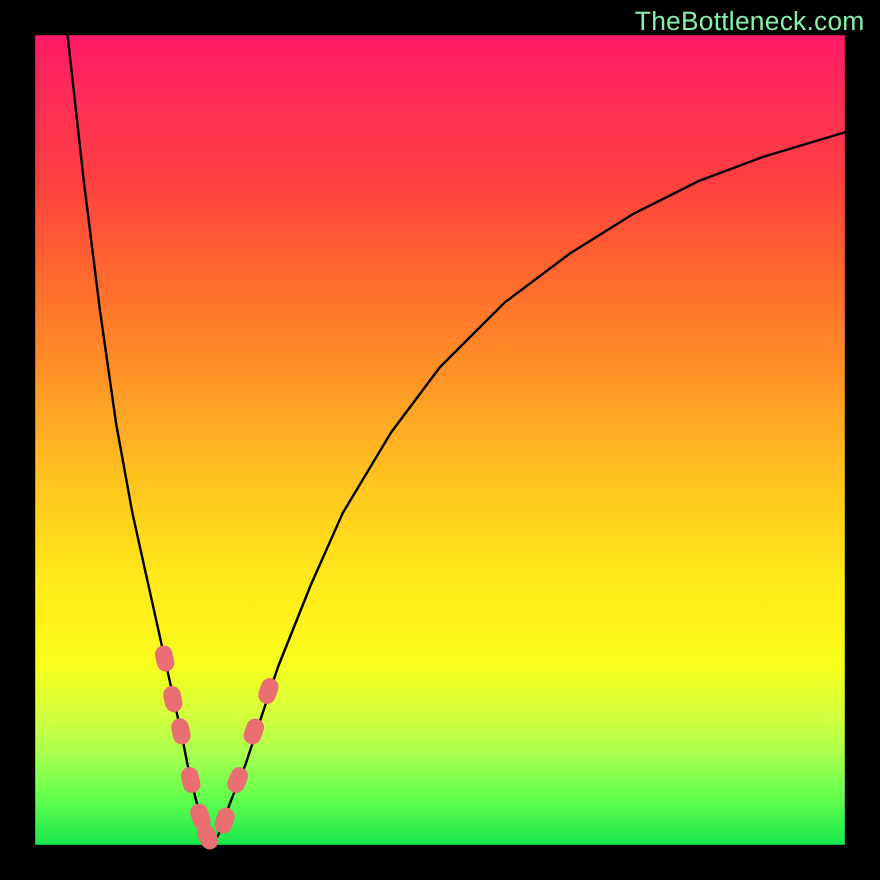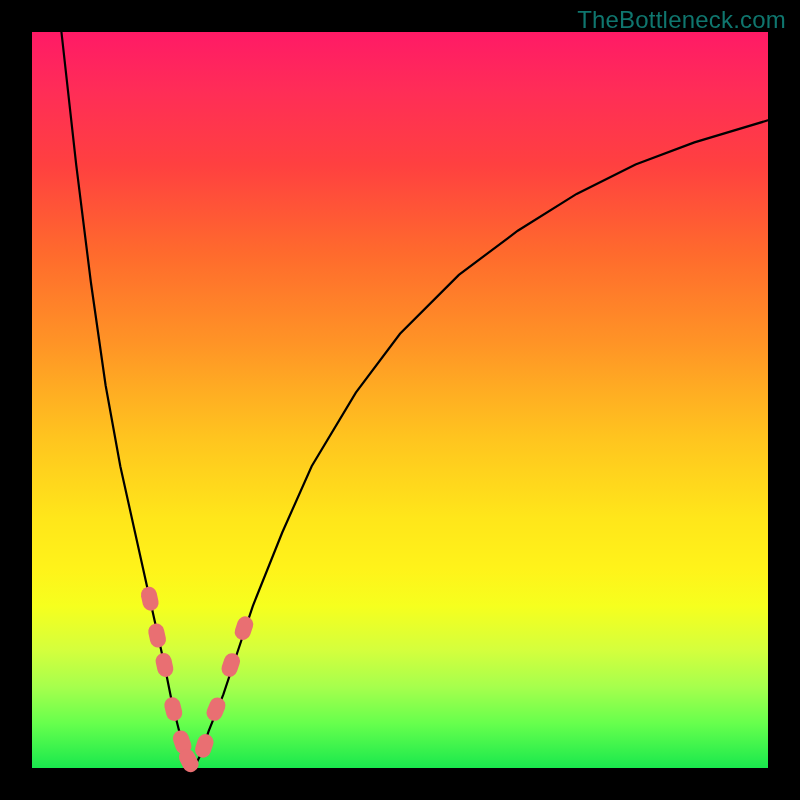--- a/index.html
+++ b/index.html
@@ -38,21 +38,21 @@
       #d4ff3d 84%,
       #a6ff4d 89%,
       #66ff4d 94%,
       #19e84d 100%
     );
   }
   .watermark {
     position: absolute;
     top: 6px;
     right: 14px;
-    color: #0f766e;
+    color: #86efac;
     font-size: 24px;
     font-weight: 400;
     letter-spacing: 0.2px;
     user-select: none;
   }
   svg.curves {
     position: absolute;
     left: 0;
     top: 0;
     width: 736px;

